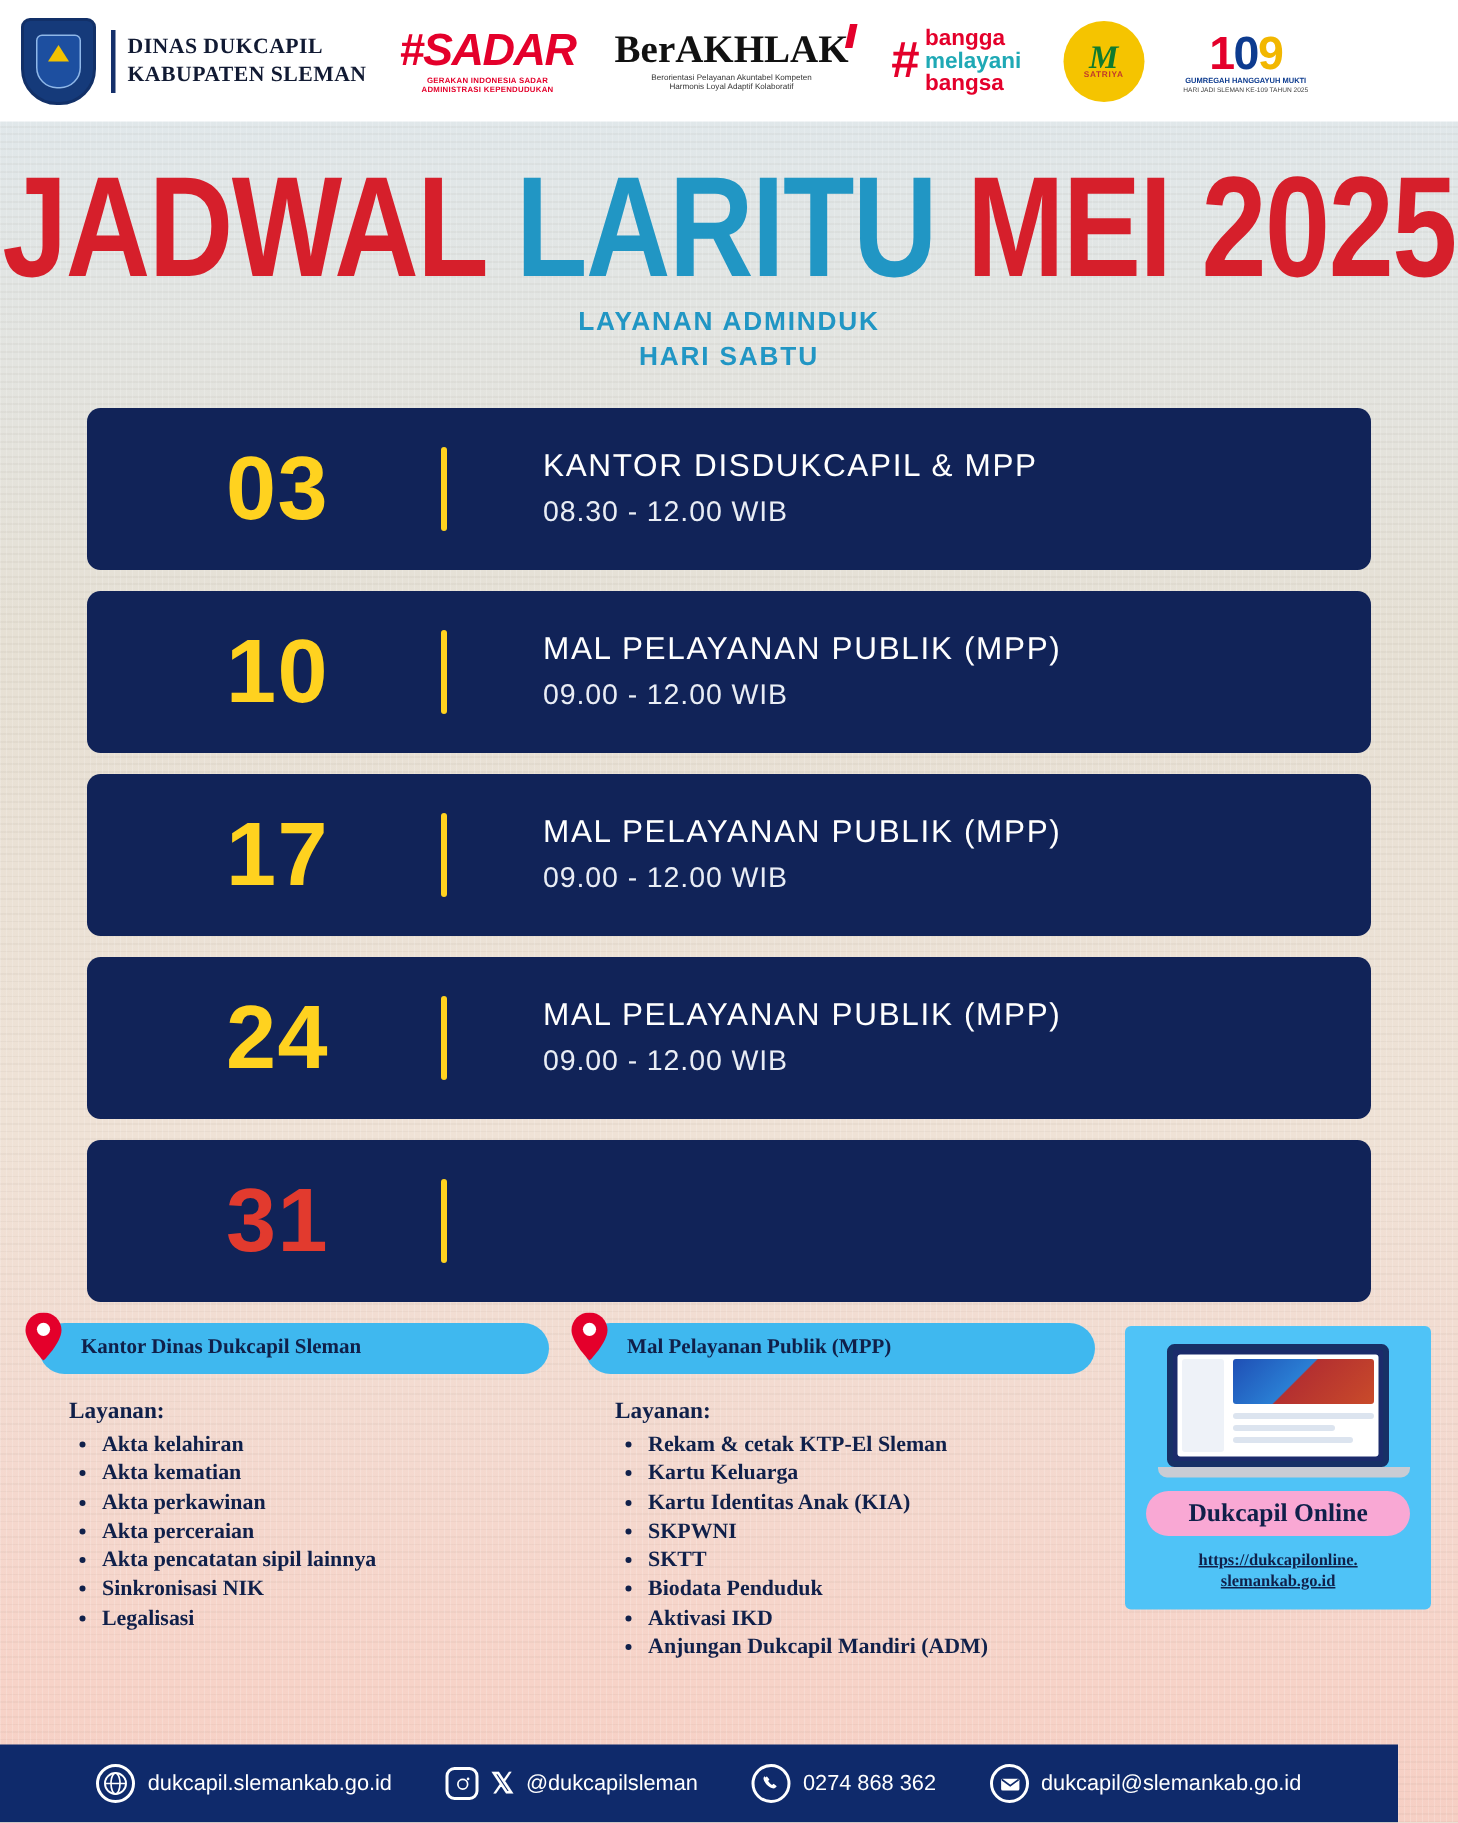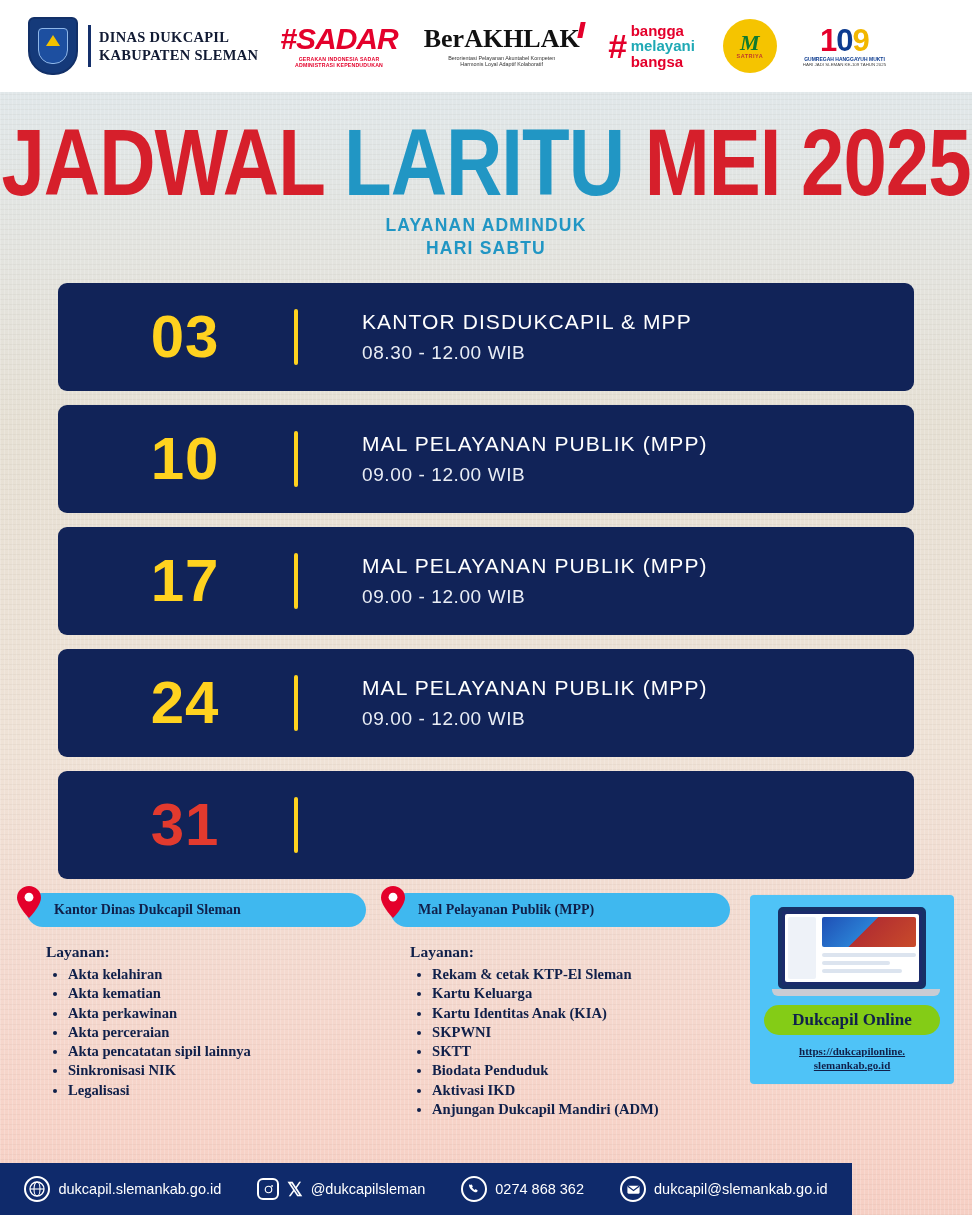--- a/index.html
+++ b/index.html
@@ -22,25 +22,25 @@
     position: absolute; inset: 0;
     background:
       repeating-linear-gradient(90deg, rgba(255,255,255,0.18) 0px, rgba(255,255,255,0.18) 1px, rgba(0,0,0,0) 1px, rgba(0,0,0,0) 4px),
       repeating-linear-gradient(0deg, rgba(120,110,95,0.06) 0px, rgba(120,110,95,0.06) 1px, rgba(0,0,0,0) 1px, rgba(0,0,0,0) 5px);
     pointer-events: none;
   }
 
   
   .header-bar {
     position: relative;
-    height: 92px;
+    height: 81px;
     background: #ffffff;
     display: flex;
     align-items: center;
-    padding: 0 28px;
+    padding: 0 14px;
     gap: 10px;
     z-index: 4;
   }
   .logo-sleman {
     width: 50px; height: 58px;
     background: #153a7a;
     border: 2px solid #123068;
     border-radius: 6px 6px 24px 24px;
     position: relative;
     flex: 0 0 auto;
@@ -263,42 +263,42 @@
   .laptop .side { position: absolute; left: 6px; top: 6px; width: 28px; bottom: 6px; background: #eef2f8; border-radius: 2px; }
   .laptop .line { position: absolute; left: 40px; right: 6px; height: 4px; background: #dce4ef; border-radius: 2px; }
   .laptop .l1 { top: 42px; }
   .laptop .l2 { top: 50px; right: 32px; }
   .laptop .l3 { top: 58px; right: 20px; }
   .laptop .base {
     width: 168px; height: 7px; margin: 0 auto;
     background: #c9ccd4; border-radius: 0 0 6px 6px;
   }
   .online-btn {
-    background: #84cc16;
+    background: #f9a8d4;
     border-radius: 16px;
     height: 30px;
     display: flex; align-items: center; justify-content: center;
     font-family: "Liberation Serif", serif;
     font-weight: 700; font-size: 17px; color: #10204a;
     margin: 2px 6px 10px 6px;
   }
   .online-url {
     font-family: "Liberation Serif", serif;
     font-weight: 700;
     font-size: 11px;
     color: #10204a;
     text-decoration: underline;
     line-height: 1.22;
   }
 
   
   .footer {
     position: absolute;
     left: 0; bottom: 0;
-    width: 852px; height: 52px;
+    width: 932px; height: 52px;
     background: #0f2a6b;
     display: flex;
     align-items: center;
     justify-content: center;
     gap: 10px;
     z-index: 5;
   }
   .f-item { display: flex; align-items: center; gap: 8px; }
   .f-item span.txt { color: #ffffff; font-size: 14.5px; }
   .f-circle {

